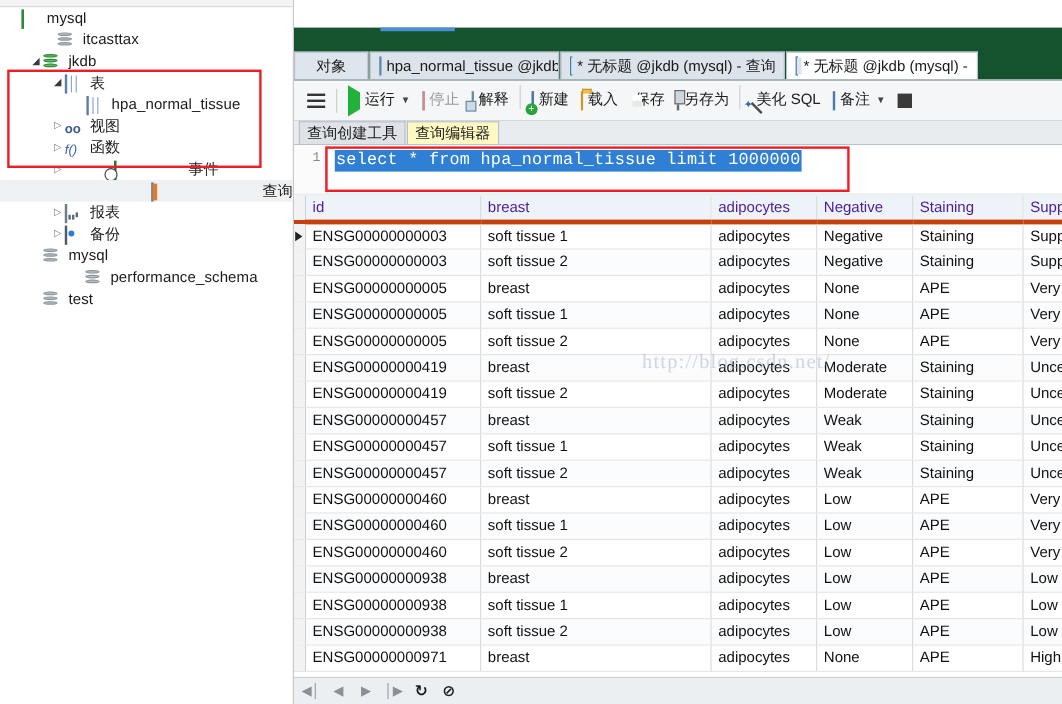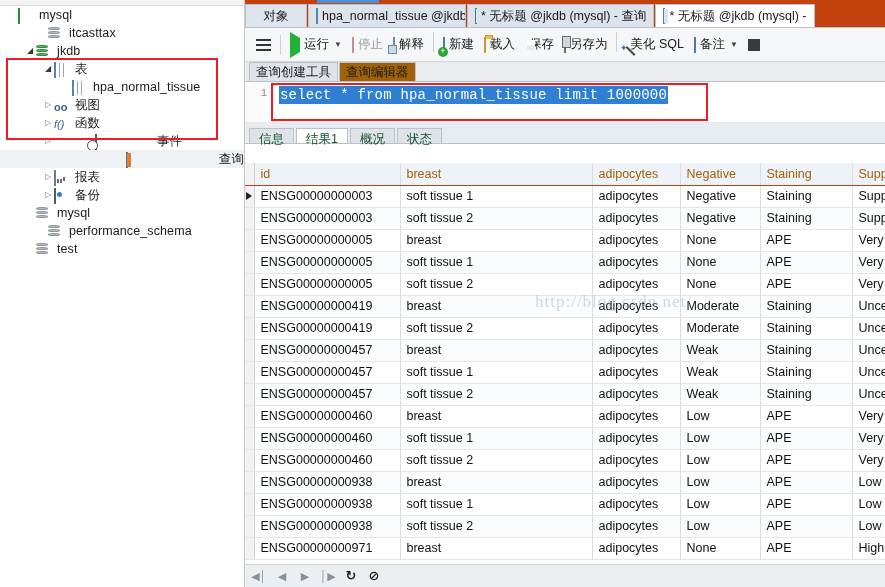--- a/index.html
+++ b/index.html
@@ -136,25 +136,26 @@
 
   
   #right {
     position: absolute; left: 245px; top: 0;
     width: 640px; height: 587px;
     background: #ffffff;
   }
 
   
   #tabstrip {
-    height: 28px;
-    background: #c2410c;
+    height: 44px;
+    background: #14532d;
     display: flex; align-items: flex-end;
     border-bottom: 1px solid #b9c2cc;
     position: relative;
+    margin-top: 23px;
   }
   #tabstrip:before {
     content:""; position:absolute; left:72px; top:0; width:62px; height:3px; background:#4a90d9;
   }
   .wtab {
     height: 23px;
     display: flex; align-items: center;
     padding: 0 7px;
     font-size: 12.5px;
     color: #1a1a1a;
@@ -243,21 +244,21 @@
   }
   .qtab {
     height: 19px; line-height: 18px;
     padding: 0 6px;
     font-size: 12.5px;
     background: #dfe3e8;
     border: 1px solid #b9c2cc; border-bottom: none;
     margin-right: 1px;
     color: #1a1a1a;
   }
-  .qtab.active { background: #a16207; }
+  .qtab.active { background: #fef9c3; }
 
   
   #editor-wrap { position: relative; height: 40px; background: #fff; }
   #editor {
     position: absolute; left: 0; top: 0; right: 0; height: 40px;
     display: flex;
     background: #fff;
   }
   #gutter {
     width: 28px; flex: 0 0 28px;
@@ -330,22 +331,22 @@
     padding: 0 0 0 6px;
     border-right: 1px solid #dcdcdc;
     border-bottom: 1px solid #e6e6e6;
     text-align: left;
     font-weight: normal;
     white-space: nowrap;
     overflow: hidden;
   }
   table.grid thead th {
     background: #edf3f8;
-    border-bottom: 1px solid #c2410c;
-    color: #a16207;
+    border-bottom: 4px solid #c2410c;
+    color: #4c1d95;
   }
   table.grid th.selcell, table.grid td.selcell {
     background: #f2f2f2;
     padding: 0;
     border-right: 1px solid #cfcfcf;
     position: relative;
   }
   table.grid tr.alt td { background: #fafcfd; }
   table.grid tr.alt td.selcell { background: #f2f2f2; }
   .rowmark {
@@ -447,21 +448,21 @@
         <div class="tree-row" style="padding-left: 42px;">
           <span class="tw-arrow ">▷</span>
           <span class="tw-icon"><span class="ico-backup"></span></span>
           <span class="tw-label">备份</span>
         </div>
         <div class="tree-row" style="padding-left: 24px;">
           <span class="tw-arrow "></span>
           <span class="tw-icon"><span class="ico-db"><i></i><i></i><i></i></span></span>
           <span class="tw-label">mysql</span>
         </div>
-        <div class="tree-row" style="padding-left: 36px;">
+        <div class="tree-row" style="padding-left: 11px; margin-left: 48px;">
           <span class="tw-arrow "></span>
           <span class="tw-icon"><span class="ico-db"><i></i><i></i><i></i></span></span>
           <span class="tw-label">performance_schema</span>
         </div>
         <div class="tree-row" style="padding-left: 24px;">
           <span class="tw-arrow "></span>
           <span class="tw-icon"><span class="ico-db"><i></i><i></i><i></i></span></span>
           <span class="tw-label">test</span>
         </div>
       </div>

